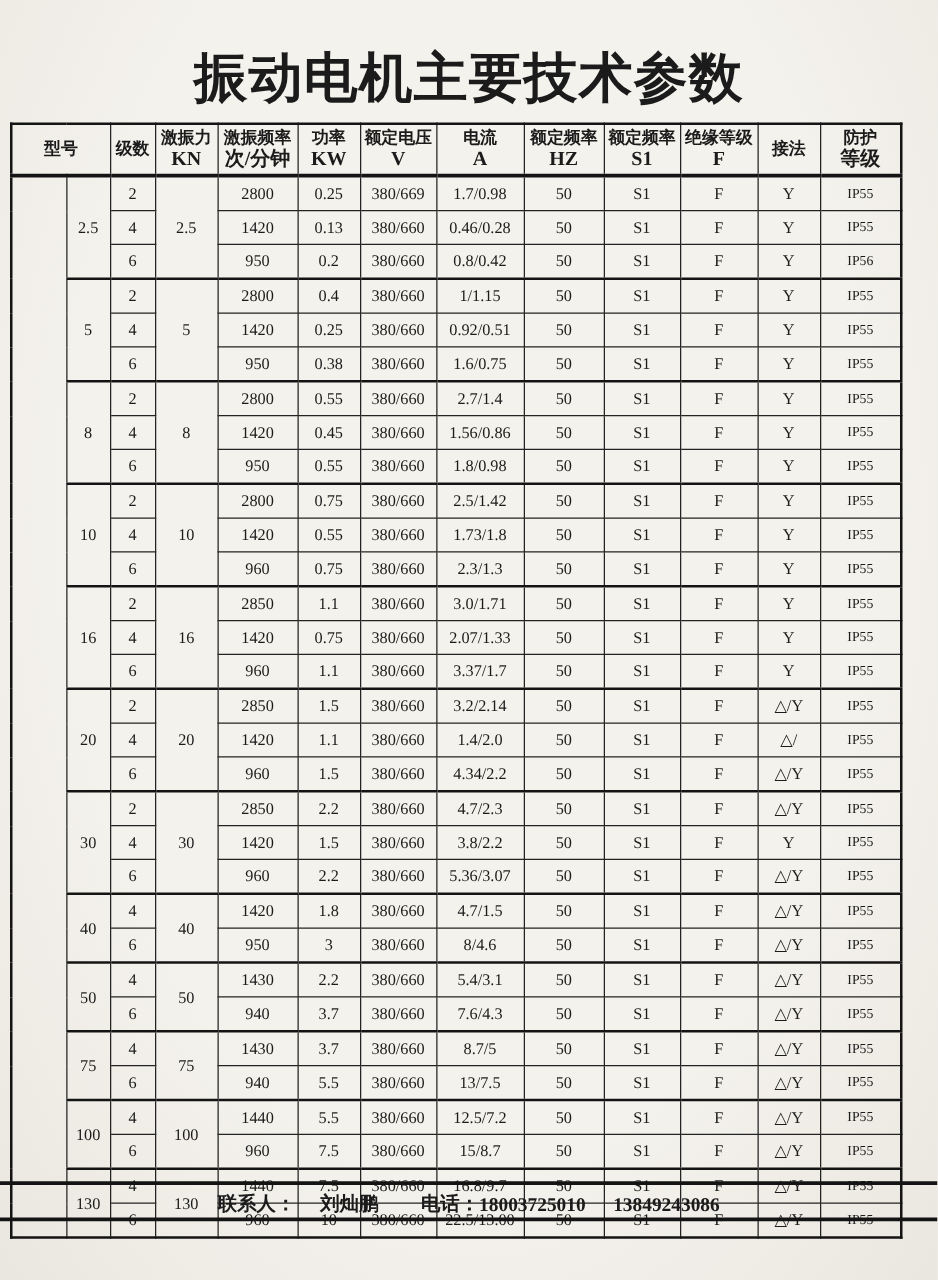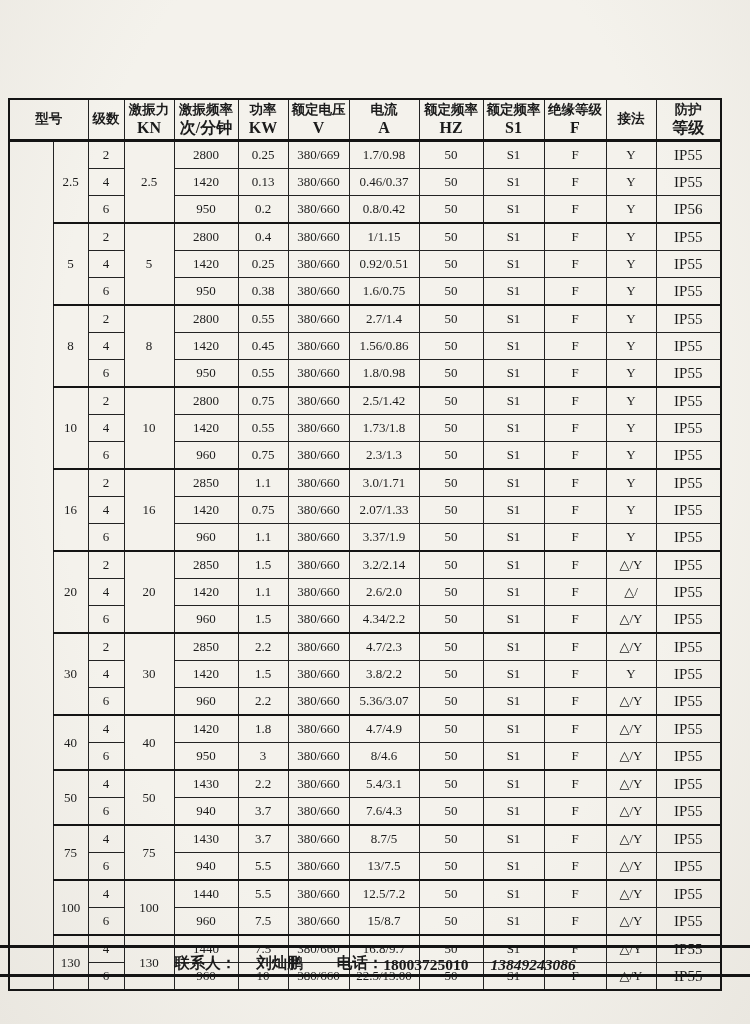--- a/index.html
+++ b/index.html
@@ -33,37 +33,38 @@
     border-bottom:3px solid #141414;
     font-weight:bold;
     margin-left:31px;
   }
   .spec-table thead .h1 { font-size:13.5px; line-height:1.25; }
   .spec-table thead .h2 { font-size:16px;  line-height:1.1; font-weight:bold; }
   .spec-table tbody td { height:26px; font-size:13px; }
   .spec-table tbody tr.group-start td { border-top:2px solid #141414; }
   .spec-table td.model-cell { font-size:15px; letter-spacing:1px; font-weight:500; }
   .spec-table td.model-cell div { line-height:1.5;padding-left:48px; }
-  .spec-table td.cell-protection { font-size:15px; }
+  .spec-table td.cell-protection { font-size:11px; }
   .footer-band {
     position:absolute; left:0; top:945px; width:750px; height:32px;
     border-top:3px solid #141414; border-bottom:3px solid #141414;
     box-sizing:border-box;
     display:flex; align-items:flex-end; justify-content:center;
     font-size:15.5px; font-weight:bold; white-space:nowrap;
   }
   .footer-band .gap-lg { margin-left:34px; }
-  .footer-band .gap-md { margin-left:22px;font-style:italic; }
+  .footer-band .gap-md { margin-left:22px; }
   .footer-band .gap-sm { margin-left:20px; }
 </style>
 </head>
 <body>
 
 <div class="page">
 
+  <div class="title">振动电机主要技术参数</div>
 
   <table class="spec-table">
     <colgroup>
       <col style="width:44px">
         <col style="width:35px">
         <col style="width:36px">
       <col style="width:50px">
         <col style="width:64px">
         <col style="width:50px">
       <col style="width:61px">
@@ -140,21 +141,21 @@
           <td>S1</td>
           <td>F</td>
           <td>Y</td>
           <td class="cell-protection">IP55</td>
         </tr>
         <tr>
           <td>4</td>
           <td>1420</td>
           <td>0.13</td>
           <td>380/660</td>
-          <td>0.46/0.37</td>
+          <td>0.46/0.28</td>
           <td>50</td>
           <td>S1</td>
           <td>F</td>
           <td>Y</td>
           <td class="cell-protection">IP55</td>
         </tr>
         <tr>
           <td>6</td>
           <td>950</td>
           <td>0.2</td>
@@ -304,21 +305,21 @@
           <td>S1</td>
           <td>F</td>
           <td>Y</td>
           <td class="cell-protection">IP55</td>
         </tr>
         <tr>
           <td>6</td>
           <td>960</td>
           <td>1.1</td>
           <td>380/660</td>
-          <td>3.37/1.9</td>
+          <td>3.37/1.7</td>
           <td>50</td>
           <td>S1</td>
           <td>F</td>
           <td>Y</td>
           <td class="cell-protection">IP55</td>
         </tr>
         <tr class="group-start">
           <td class="force-cell" rowspan="3">20</td>
           <td>2</td>
           <td class="force-cell" rowspan="3">20</td>
@@ -330,21 +331,21 @@
           <td>S1</td>
           <td>F</td>
           <td>△/Y</td>
           <td class="cell-protection">IP55</td>
         </tr>
         <tr>
           <td>4</td>
           <td>1420</td>
           <td>1.1</td>
           <td>380/660</td>
-          <td>2.6/2.0</td>
+          <td>1.4/2.0</td>
           <td>50</td>
           <td>S1</td>
           <td>F</td>
           <td>△/</td>
           <td class="cell-protection">IP55</td>
         </tr>
         <tr>
           <td>6</td>
           <td>960</td>
           <td>1.5</td>
@@ -394,21 +395,21 @@
           <td>△/Y</td>
           <td class="cell-protection">IP55</td>
         </tr>
         <tr class="group-start">
           <td class="force-cell" rowspan="2">40</td>
           <td>4</td>
           <td class="force-cell" rowspan="2">40</td>
           <td>1420</td>
           <td>1.8</td>
           <td>380/660</td>
-          <td>4.7/4.9</td>
+          <td>4.7/1.5</td>
           <td>50</td>
           <td>S1</td>
           <td>F</td>
           <td>△/Y</td>
           <td class="cell-protection">IP55</td>
         </tr>
         <tr>
           <td>6</td>
           <td>950</td>
           <td>3</td>

